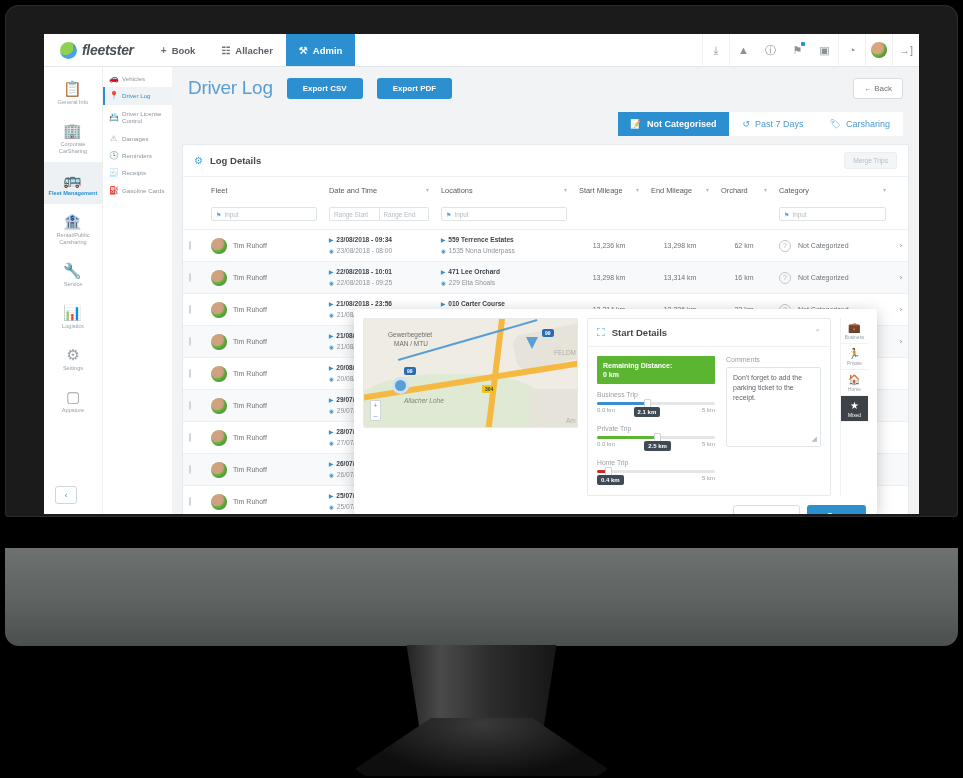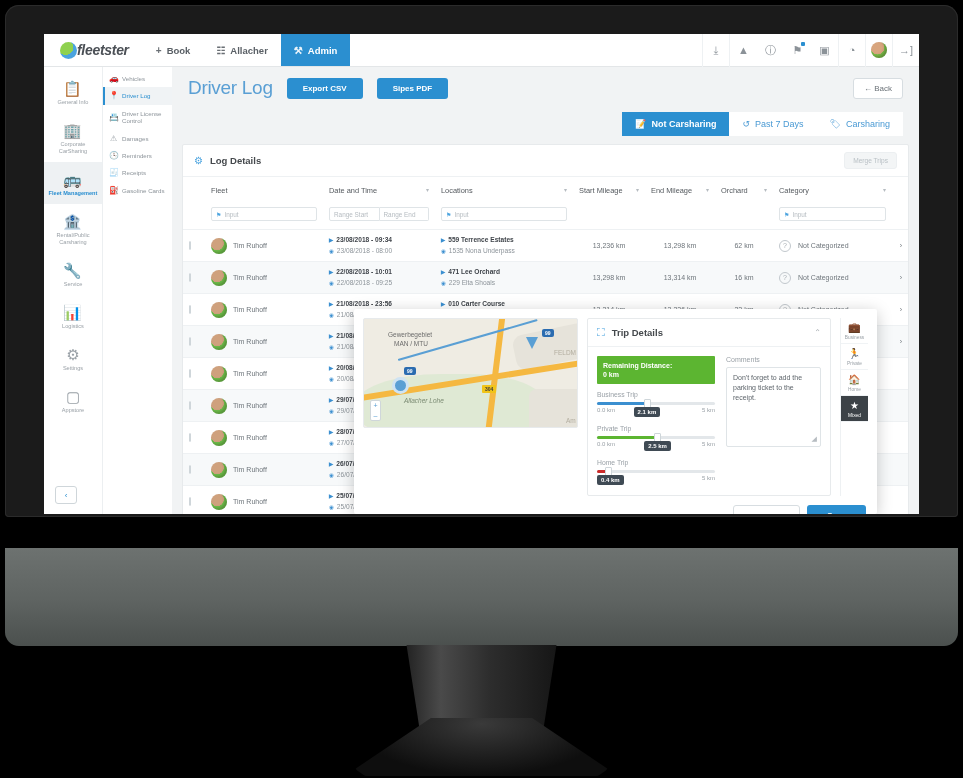--- a/index.html
+++ b/index.html
@@ -20,21 +20,21 @@
     background:linear-gradient(90deg,#1c1c1c,#4a4a4a 25%,#2d2d2d 55%,#141414);
     clip-path:polygon(4% 0,96% 0,88% 100%,12% 100%); }
   #foot { position:absolute; left:355px; top:718px; width:253px; height:58px;
     background:radial-gradient(ellipse at 50% 10%,#3a3a3a,#0e0e0e 70%);
     clip-path:polygon(30% 0,70% 0,100% 88%,96% 100%,4% 100%,0 88%);
     border-radius:0 0 12px 12px; }
 
   
   .topnav { height:33px; background:#fff; display:flex; align-items:stretch;
     border-bottom:1px solid #e3e6e8; position:relative; z-index:40; }
-  .brand { display:flex; align-items:center; padding:0 14px 0 16px; }
+  .brand { display:flex; align-items:center; gap:5px; padding:0 14px 0 16px; }
   .brand .logo { width:17px; height:17px; border-radius:50%;
     background:radial-gradient(circle at 34% 32%,#8fd14f 0 46%,#4aa3df 47% 100%); }
   .brand .bname { font-style:italic; font-weight:bold; font-size:14px; color:#4a4f55; letter-spacing:-.3px;}
   .nv { display:flex; align-items:center; gap:5px; padding:0 13px; font-size:9.5px;
     font-weight:bold; color:#5a6066; cursor:pointer; }
   .nv.act { background:#2b8fd0; color:#fff; }
   .nv .gi { font-size:10px; opacity:.9; }
   .spacer { flex:1; }
   .iconbar { display:flex; align-items:center; }
   .iconbar .ic { width:27px; height:33px; display:flex; align-items:center;
@@ -308,31 +308,31 @@
           <span class="si">⛽</span>
           <span>Gasoline Cards</span>
         </div>
       </div>
 
       <div class="content">
 
         <div class="pghead">
           <div class="pgtitle">Driver Log</div>
           <div class="xbtn">Export CSV</div>
-          <div class="xbtn">Sipes PDF</div>
+          <div class="xbtn">Export PDF</div>
           <div class="backbtn">
             <span>←</span>
             <span>Back</span>
           </div>
         </div>
 
         <div class="tabrow">
           <div class="tab act">
             <span>📝</span>
-            <span>Not Carsharing</span>
+            <span>Not Categorised</span>
           </div>
           <div class="tab">
             <span>↺</span>
             <span>Past 7 Days</span>
           </div>
           <div class="tab">
             <span>🏷</span>
             <span>Carsharing</span>
           </div>
         </div>
@@ -678,21 +678,21 @@
           <div class="mlbl" style="left:202px; top:98px; color:#b3aea0">Am</div>
           <div class="zoomc">
             <div>+</div>
             <div>–</div>
           </div>
         </div>
 
         <div class="tdcard">
           <div class="tdhead">
             <span class="tdi">⛶</span>
-            <span class="tdt">Trip Details</span>
+            <span class="tdt">Start Details</span>
             <span class="cl">⌃</span>
           </div>
           <div class="tdbody">
 
             <div class="tleft">
               <div class="rd">
                 <div>Remaining Distance:</div>
                 <div>0 km</div>
               </div>
 

